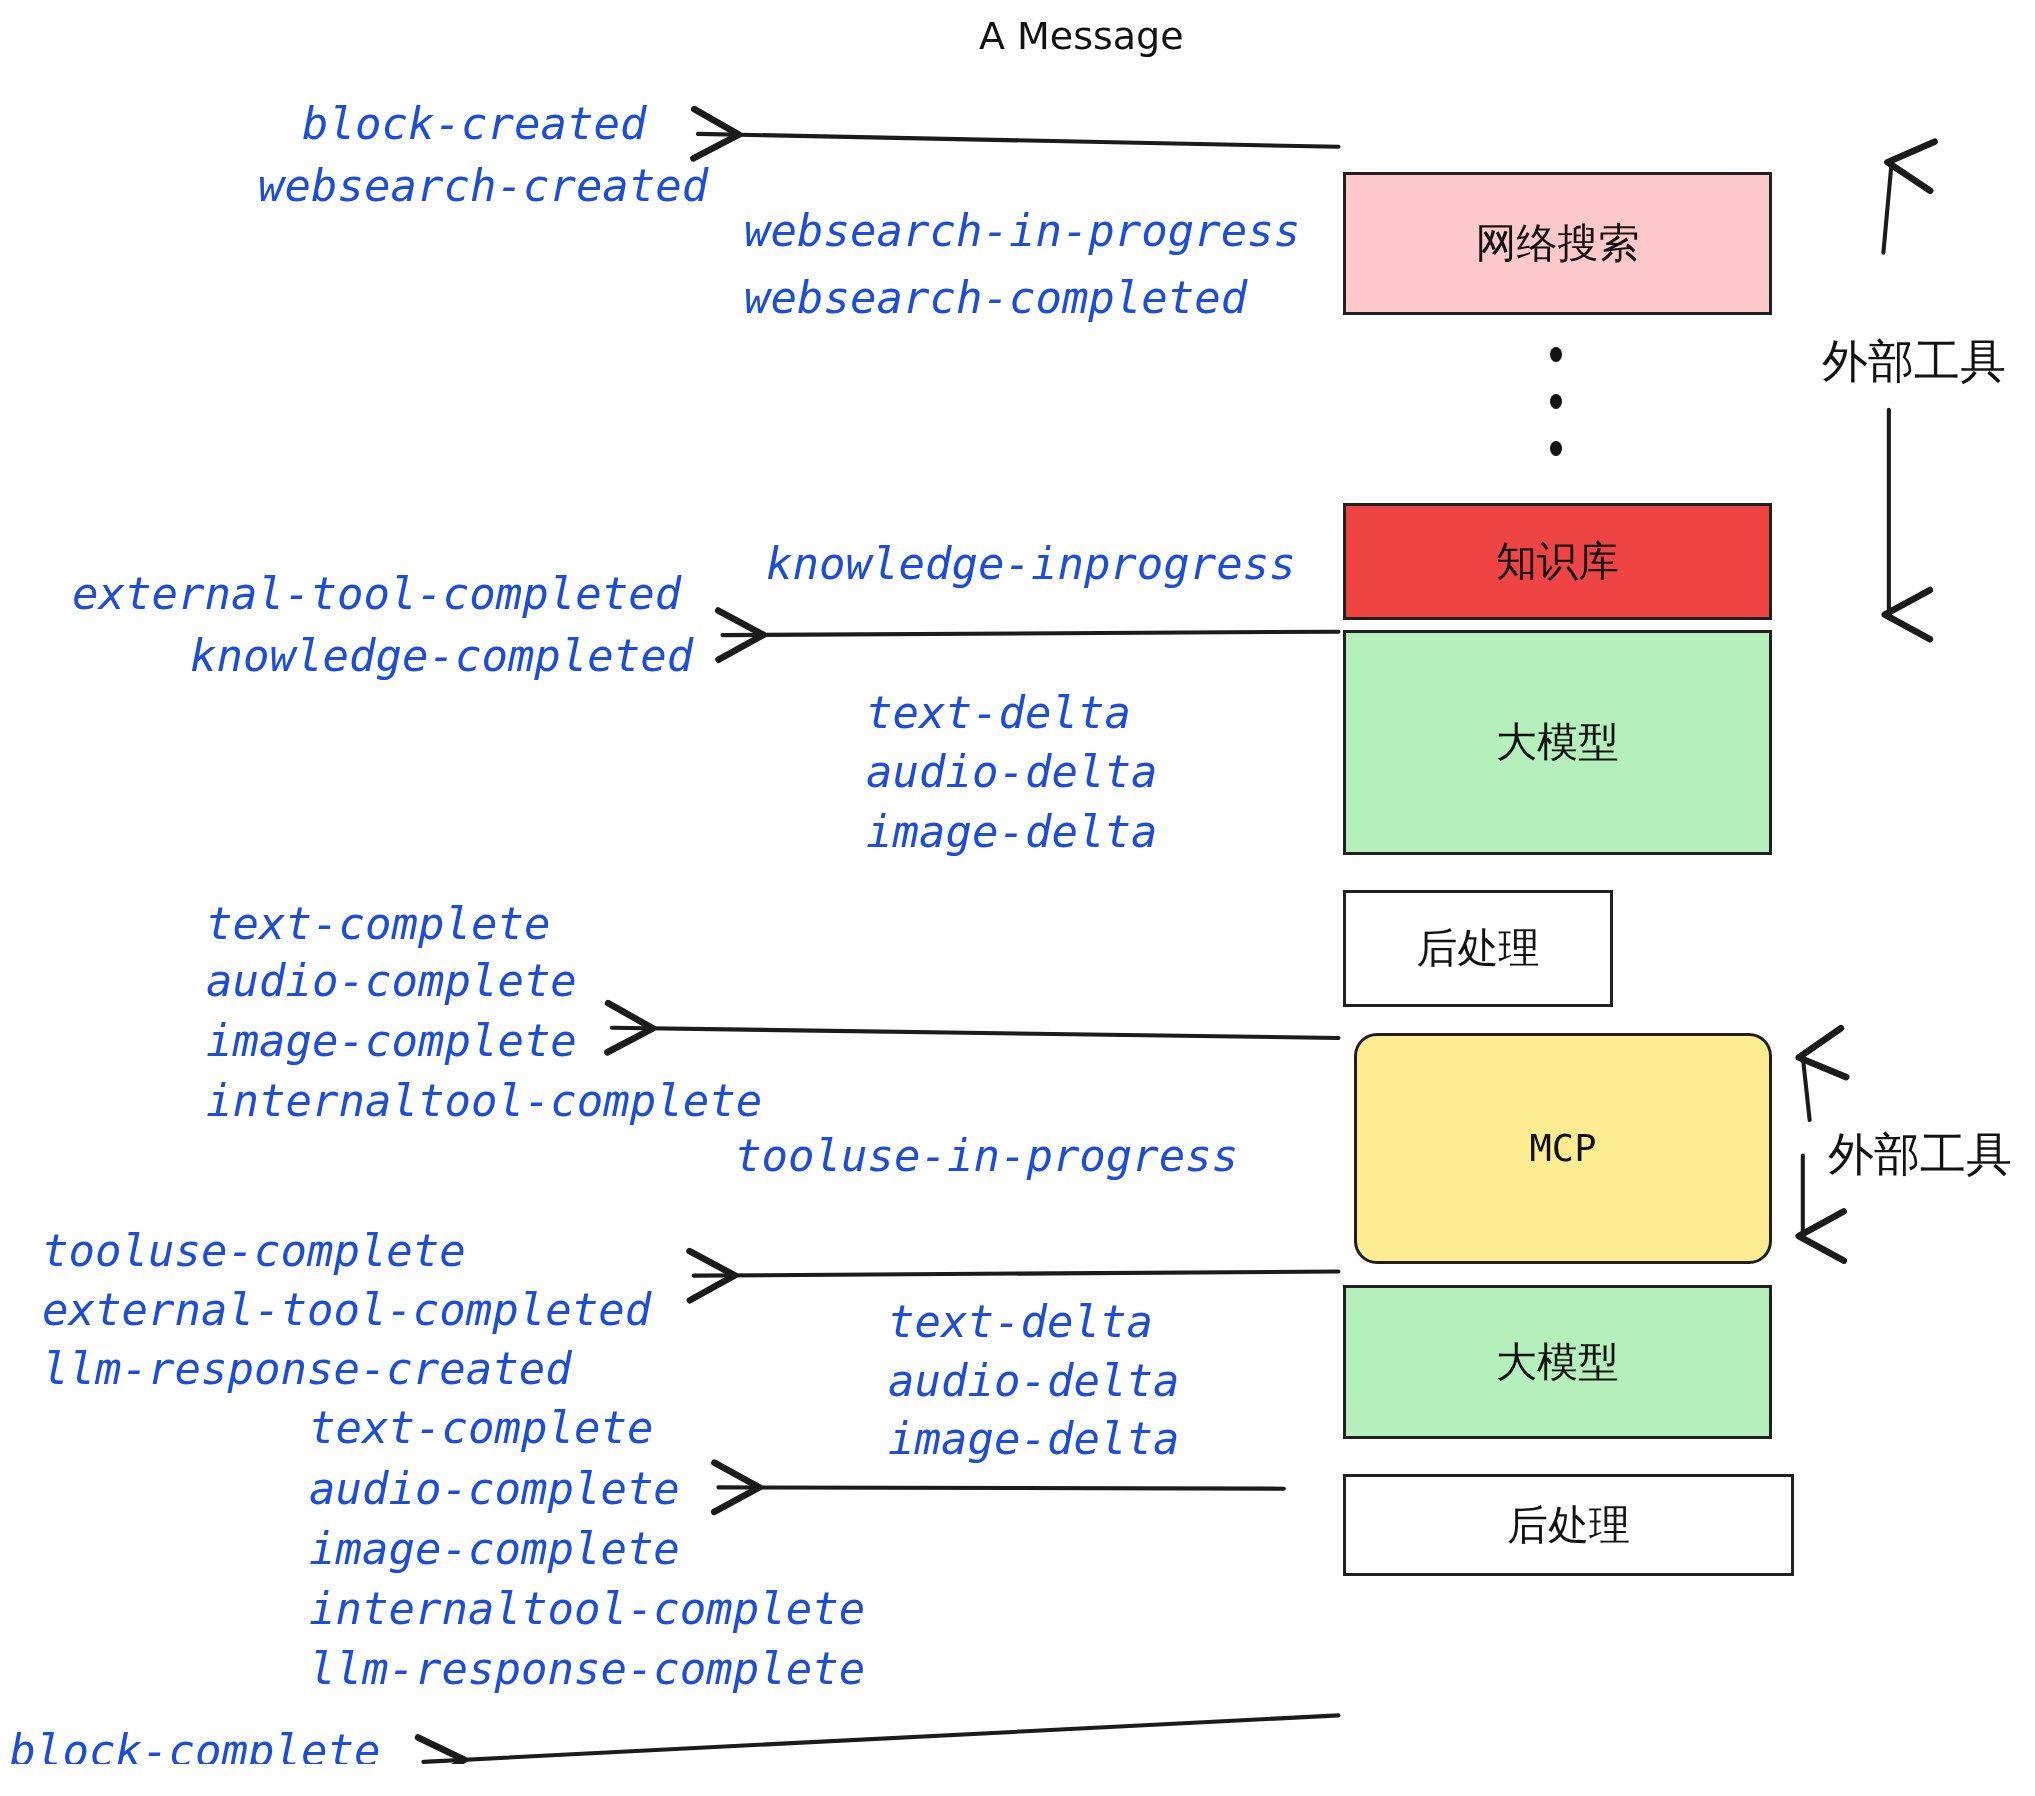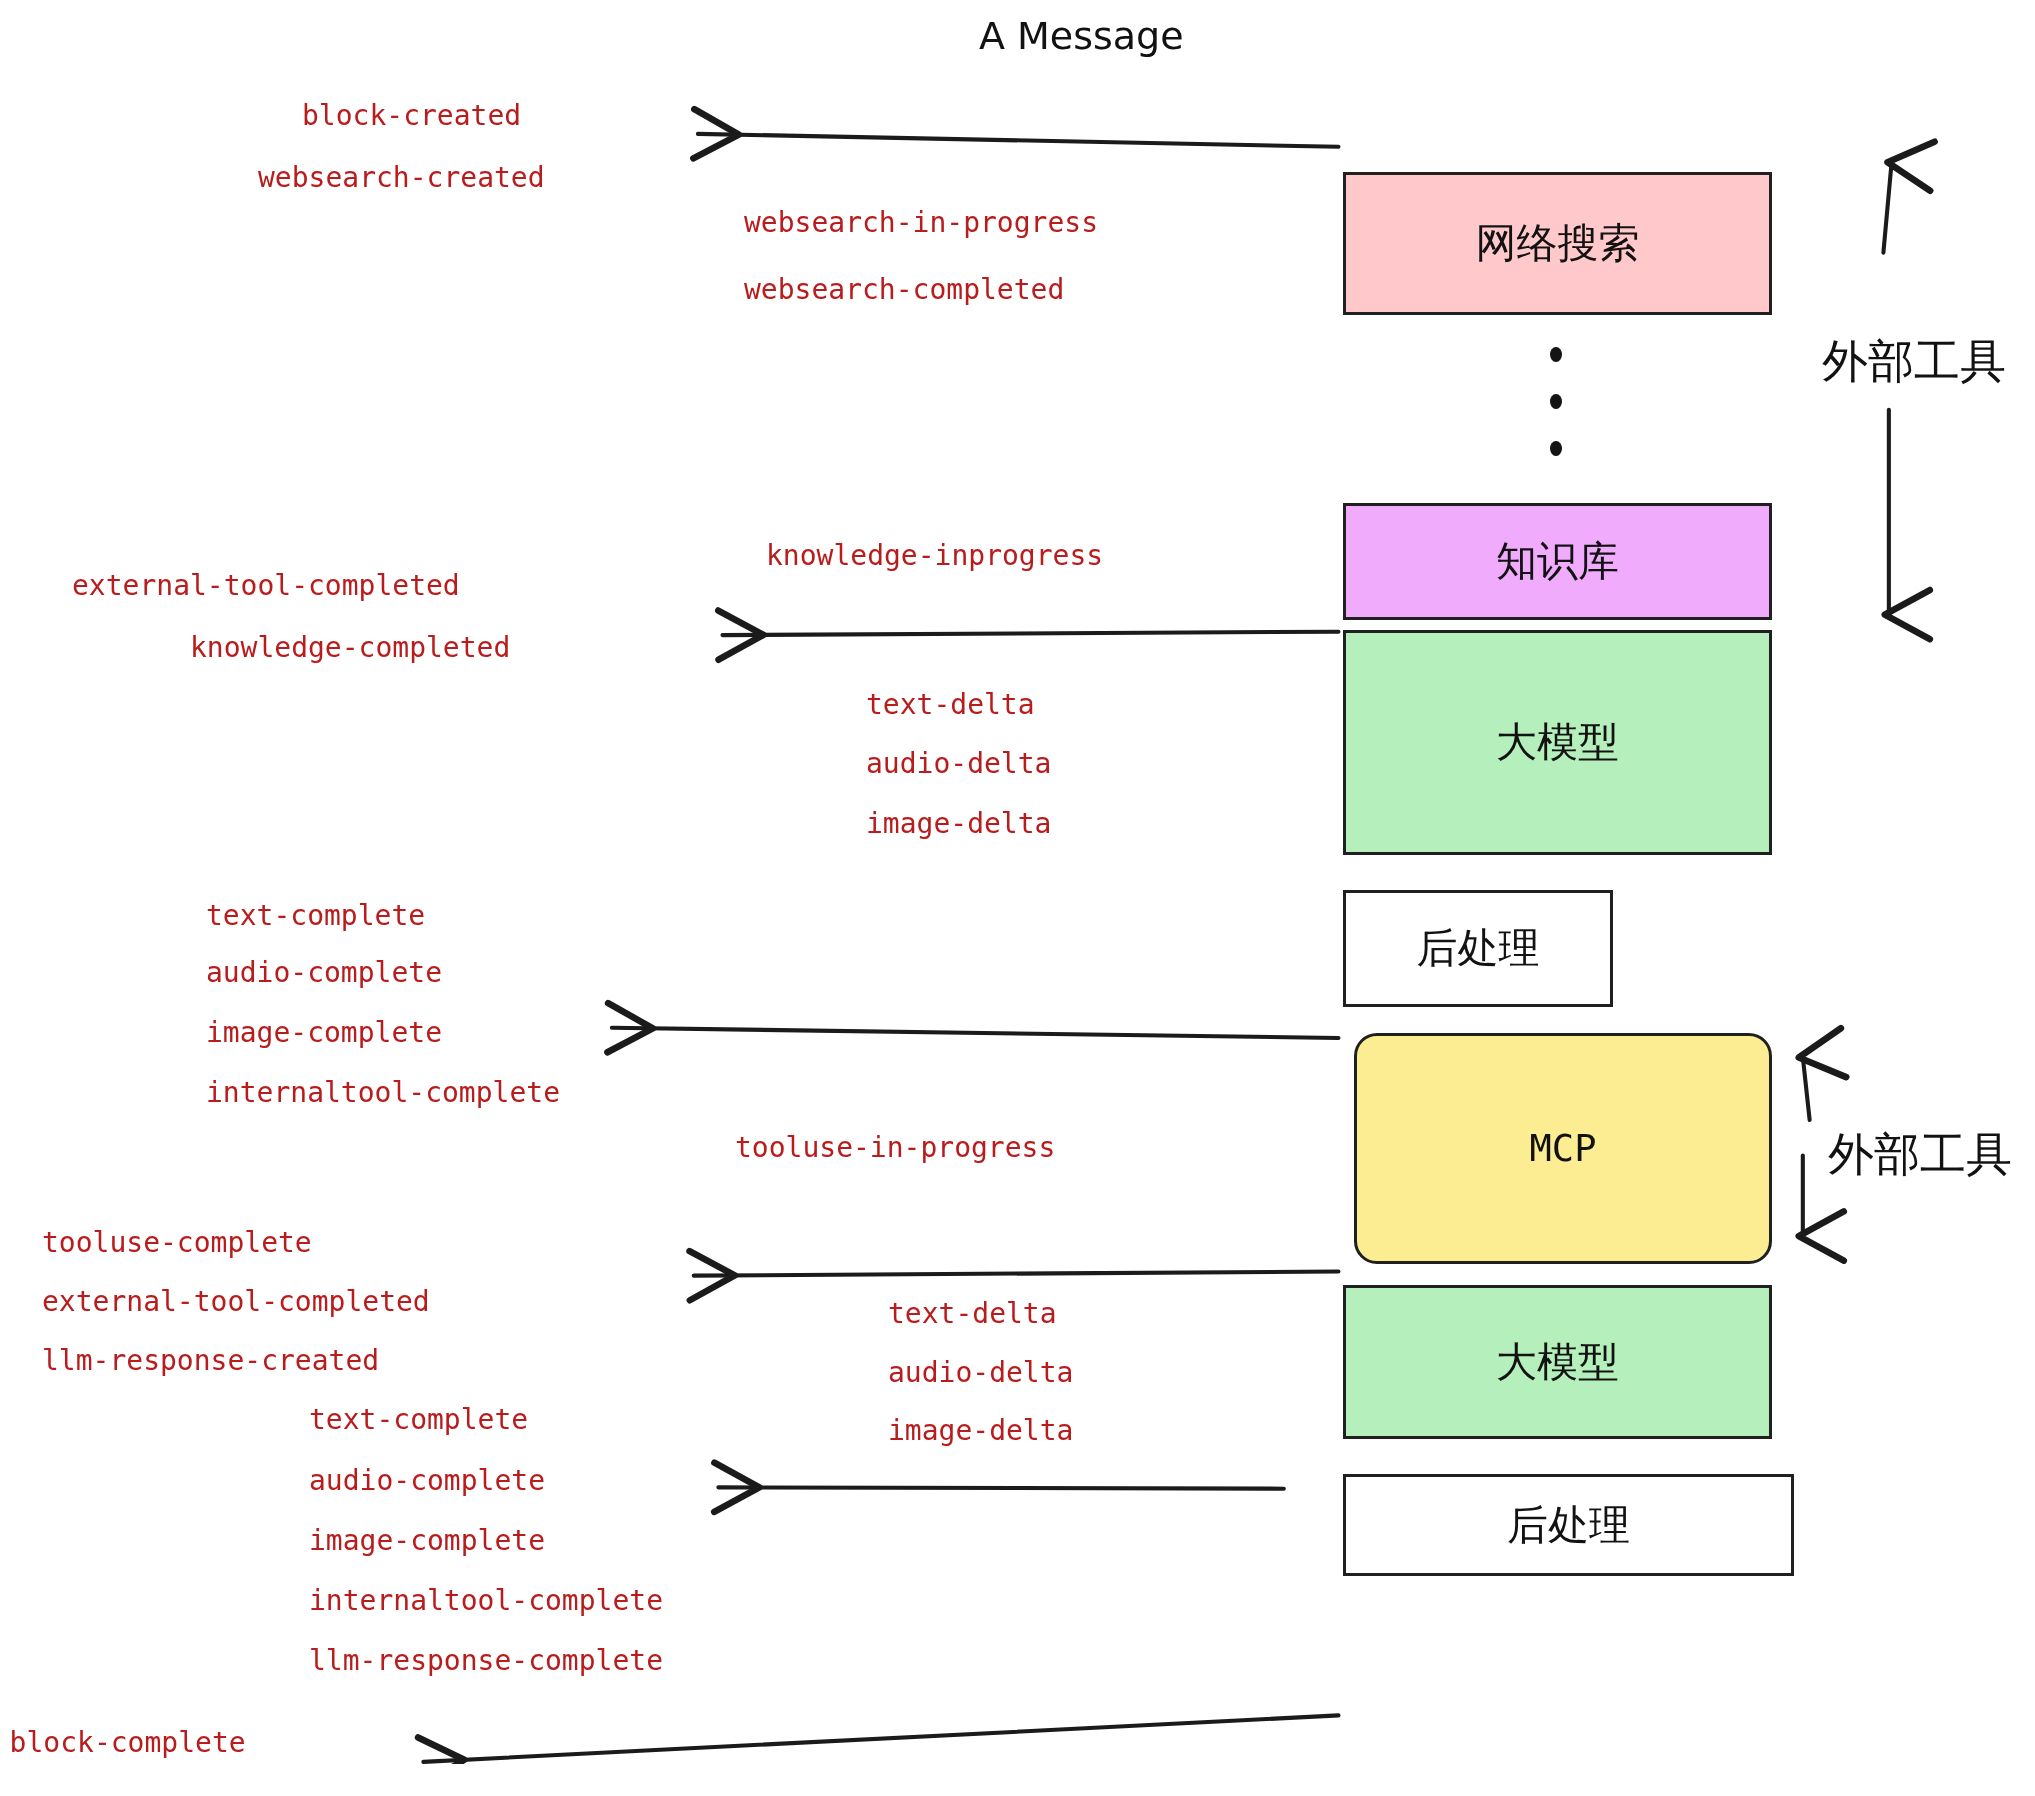--- a/index.html
+++ b/index.html
@@ -3,25 +3,26 @@
 <meta charset="utf-8">
 <style>
   html,body{margin:0;padding:0;background:#fff;}
   body{font-family:"DejaVu Sans Mono", monospace;}
   #stage{position:relative;width:2035px;height:1764px;background:#fff;overflow:hidden;}
   svg#canvas{position:absolute;left:0;top:0;width:2035px;height:1796px;}
 
   .evt{
     position:absolute;
     font-family:"DejaVu Sans Mono","Liberation Mono",monospace;
-    font-size:28px;
-    color:#b91c1c;
+    font-size:44px;
+    color:#1d4ed8;
     white-space:nowrap;
     letter-spacing:0px;
     line-height:1;
+    font-style:italic;
   }
   .title{
     position:absolute;
     font-family:"DejaVu Sans","Liberation Sans",sans-serif;
     font-size:38px;
     color:#121212;
     white-space:nowrap;
   }
   .boxlabel{
     position:absolute;
@@ -102,21 +103,21 @@
   <div class="evt" style="left:888px;top:1359px;">audio-delta</div>
   <div class="evt" style="left:888px;top:1417px;">image-delta</div>
   <div class="evt" style="left:309px;top:1406px;">text-complete</div>
   <div class="evt" style="left:309px;top:1467px;">audio-complete</div>
   <div class="evt" style="left:309px;top:1527px;">image-complete</div>
   <div class="evt" style="left:309px;top:1587px;">internaltool-complete</div>
   <div class="evt" style="left:309px;top:1647px;">llm-response-complete</div>
   <div class="evt" style="left:9.6px;top:1729px;">block-complete</div>
 
   <div class="boxlabel" style="left:1343px;top:172px;width:429px;height:143px;background:#FFC9CB;">网络搜索</div>
-  <div class="boxlabel" style="left:1343px;top:503px;width:429px;height:117px;background:#f0abfc;">知识库</div>
+  <div class="boxlabel" style="left:1343px;top:503px;width:429px;height:117px;background:#ef4444;">知识库</div>
   <div class="boxlabel" style="left:1343px;top:630px;width:429px;height:225px;background:#B5F0BC;">大模型</div>
   <div class="boxlabel" style="left:1343px;top:890px;width:270px;height:117px;background:#FFFFFF;">后处理</div>
   <div class="boxlabel mono" style="left:1354px;top:1033px;width:418px;height:231px;background:#FCEC92;">MCP</div>
   <div class="boxlabel" style="left:1343px;top:1285px;width:429px;height:154px;background:#B5F0BC;">大模型</div>
   <div class="boxlabel" style="left:1343px;top:1474px;width:451px;height:102px;background:#FFFFFF;">后处理</div>
 
   <div class="dots" style="left:1549px;top:347px;width:13.7px;height:109px;">
     <i></i>
       <i></i>
       <i></i>

